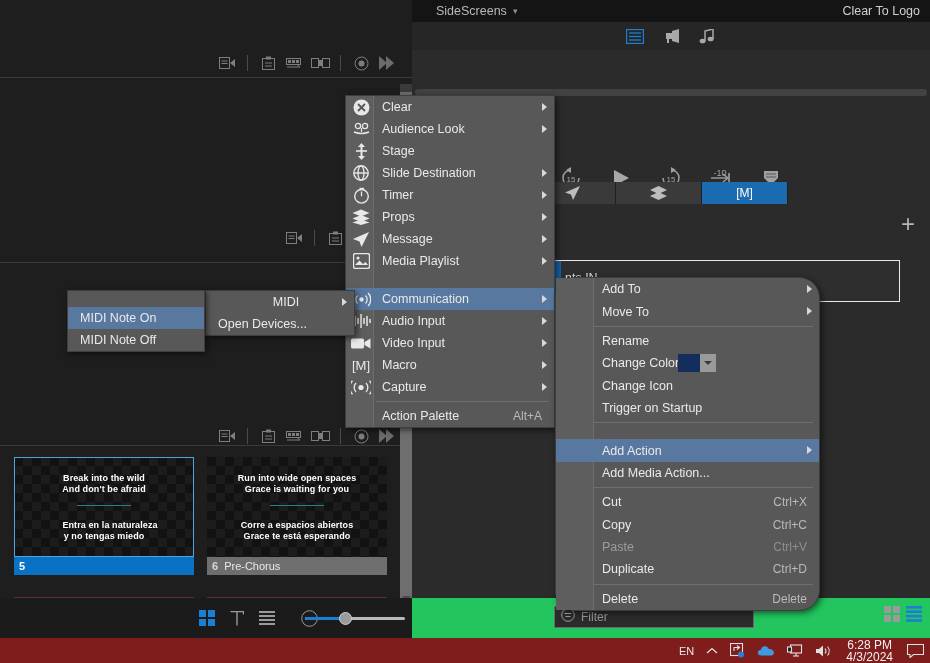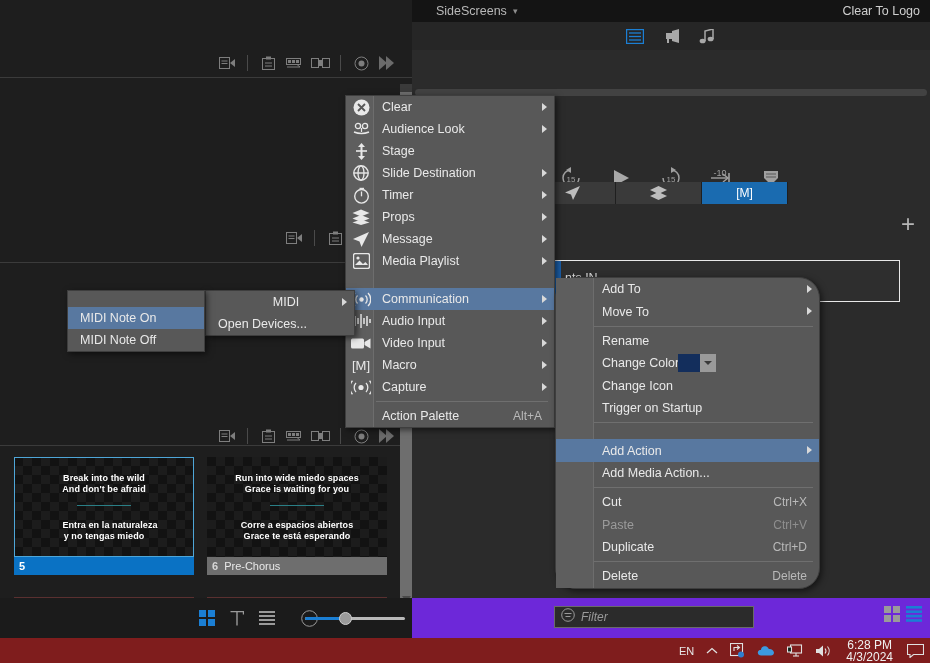--- a/index.html
+++ b/index.html
@@ -94,21 +94,21 @@
   .plusbtn { position:absolute; right:10px; top:8px; width:24px; height:24px; display:flex; align-items:center; justify-content:center; font-size:24px; color:#b7b7b7; font-weight:300; line-height:1; }
 
   .rp-list { position:absolute; left:0; top:240px; width:518px; height:358px; background:#2b2b2b; }
   .list-item-sel {
     position:absolute; left:142px; top:20px; width:346px; height:42px;
     border:1px solid #e8e8e8; background:#2e2e2e;
   }
   .item-accent { position:absolute; left:0; top:0; width:6px; height:100%; background:#1a5ea8; }
   .item-txt { position:absolute; left:10px; top:10px; font-size:12.5px; color:#d9d9d9; }
 
-  .rp-filter { position:absolute; left:0; top:598px; width:518px; height:40px; background:#6d28d9;font-style:italic; }
+  .rp-filter { position:absolute; left:0; top:598px; width:518px; height:40px; background:#22c55e; }
   .filter-box {
     position:absolute; left:142px; top:8px; width:200px; height:22px;
     border:1px solid #6a6a6a; background:#2b2b2b; display:flex; align-items:center; gap:6px; padding-left:6px;
   }
   .filter-box .ph { font-size:12px; color:#9a9a9a; }
   .view-toggles { position:absolute; right:8px; top:8px; display:flex; gap:6px; align-items:center; }
 
   
   .taskbar { position:absolute; left:0; top:638px; width:930px; height:25px; background:#7f1d1d; }
   .tray { position:absolute; right:0; top:0; height:25px; display:flex; align-items:center; gap:0; }
@@ -310,21 +310,21 @@
           <div class="slide-txt" style="top:74px;">y no tengas miedo</div>
         </div>
         <div class="slide-label">
           <span class="num">5</span>
           <span></span>
         </div>
       </div>
 
       <div class="slide" style="left:207px;top:11px;">
         <div class="thumb">
-          <div class="slide-txt" style="top:16px;">Run into wide miedo spaces</div>
+          <div class="slide-txt" style="top:16px;">Run into wide open spaces</div>
           <div class="slide-txt" style="top:27px;">Grace is waiting for you</div>
           <div class="slide-rule" style="top:48px;"></div>
           <div class="slide-txt" style="top:63px;">Corre a espacios abiertos</div>
           <div class="slide-txt" style="top:74px;">Grace te está esperando</div>
         </div>
         <div class="slide-label">
           <span class="num">6</span>
           <span>Pre-Chorus</span>
         </div>
       </div>
@@ -763,20 +763,24 @@
     <div class="mi">
       <span>Add Media Action...</span>
     </div>
 
     <div class="msep"></div>
 
     <div class="mi">
       <span>Cut</span>
       <span class="accel">Ctrl+X</span>
     </div>
+    <div class="mi">
+      <span>Copy</span>
+      <span class="accel">Ctrl+C</span>
+    </div>
     <div class="mi disabled">
       <span>Paste</span>
       <span class="accel">Ctrl+V</span>
     </div>
     <div class="mi">
       <span>Duplicate</span>
       <span class="accel">Ctrl+D</span>
     </div>
 
     <div class="msep"></div>

